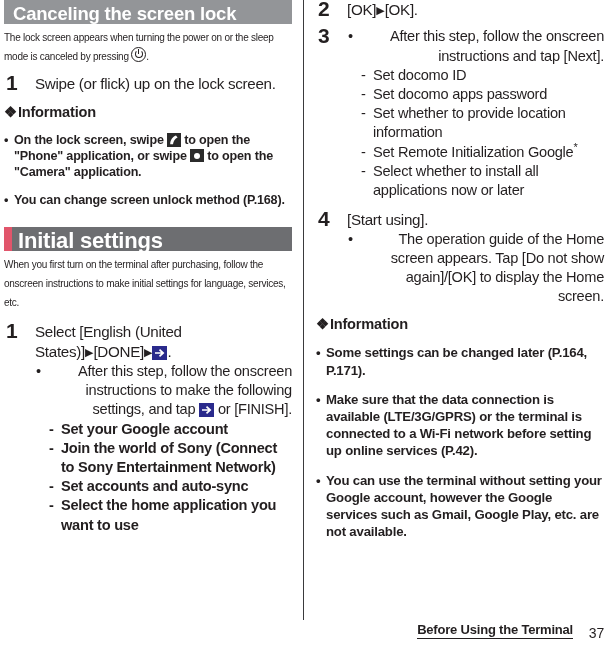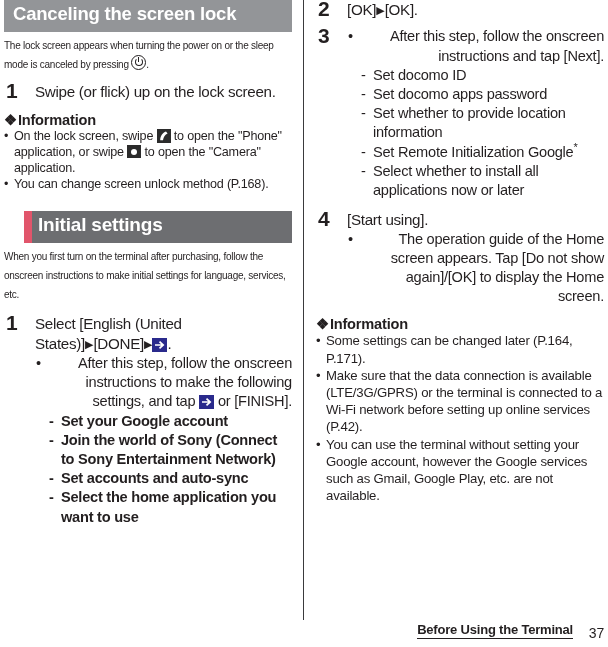--- a/index.html
+++ b/index.html
@@ -38,30 +38,29 @@
   }
 
   
   .sec-head {
     position: relative;
     background: #939598;
     color: #ffffff;
     font-weight: bold;
     font-size: 18.5px;
     line-height: 28px;
-    height: 32px;
+    height: 24px;
     padding-left: 14px;
     letter-spacing: -0.2px;
     box-sizing: border-box;
     overflow: hidden;
   }
   .sec-head.dark {
     background: #6d6e71;
-    font-size: 19px;
-    margin-left: 20px;
+    font-size: 22px;
   }
   .sec-head .accent {
     position: absolute;
     left: 0;
     top: 0;
     width: 8px;
     height: 100%;
     background: #e1556b;
   }
   .sec-head.no-accent { padding-left: 9px; }
@@ -135,21 +134,22 @@
     letter-spacing: -0.2px;
   }
   .info-head .diamond { margin-right: 1px; }
   .info-list { margin: 0; padding: 0; list-style: none; }
   .info-list > li {
     position: relative;
     padding-left: 10px;
     font-size: 12.6px;
     line-height: 16.2px;
     letter-spacing: -0.2px;
-    margin-top: 0px;
+    margin-top: 12px;
+    font-weight: bold;
   }
   .info-list > li::before {
     content: "\2022";
     position: absolute;
     left: 0px;
     top: 0;
   }
   .info-list.big > li {
     font-size: 13.2px;
     line-height: 17.2px;

